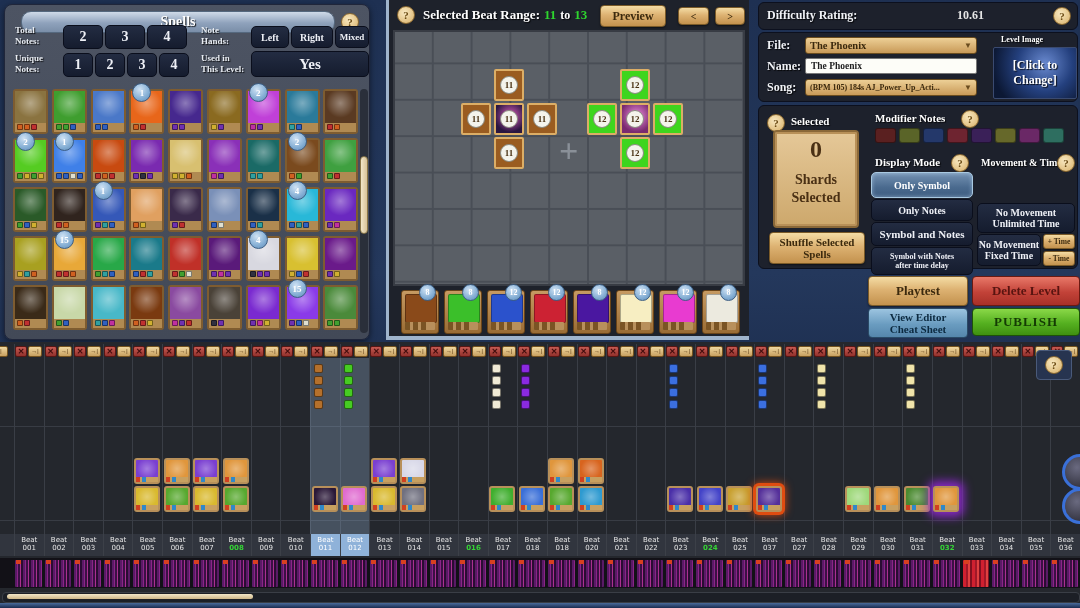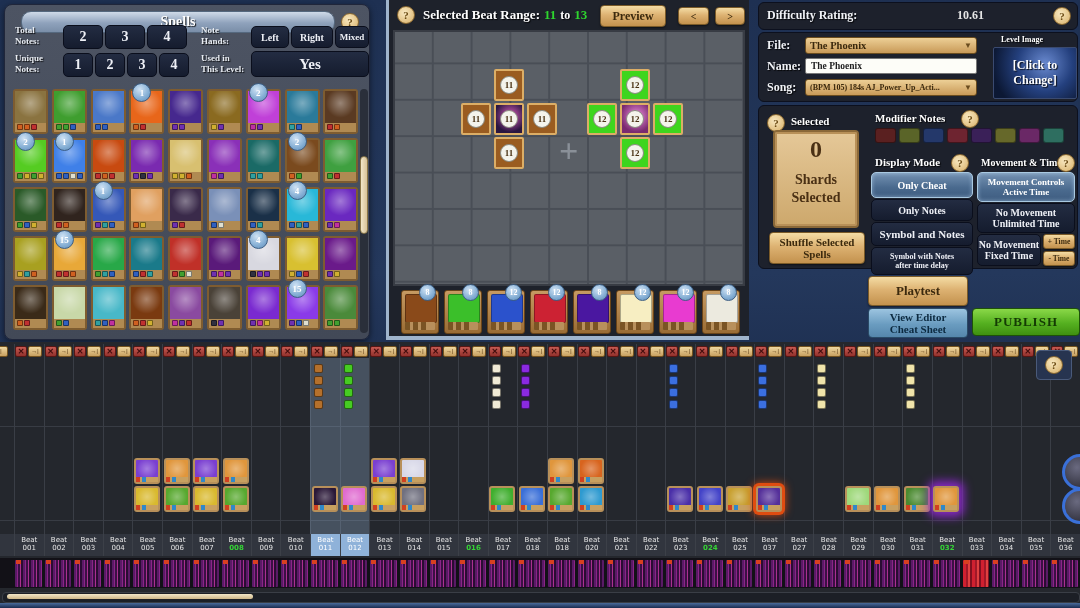--- a/index.html
+++ b/index.html
@@ -657,40 +657,39 @@
           <div class="mod-sq" style="background: rgb(36, 56, 106);"></div>
           <div class="mod-sq" style="background: rgb(110, 36, 48);"></div>
           <div class="mod-sq" style="background: rgb(58, 32, 88);"></div>
           <div class="mod-sq" style="background: rgb(102, 104, 42);"></div>
           <div class="mod-sq" style="background: rgb(106, 40, 102);"></div>
           <div class="mod-sq" style="background: rgb(46, 110, 96);"></div>
         </div>
 
       <span class="abs tsh" style="left:116px;top:50px;font-size:11px;font-weight:bold;">Display Mode</span>
       <div class="help abs" style="left:192px;top:48px;">?</div>
-      <div class="dbtn mode-btn selbtn" style="left:112px;top:66px;width:100px;height:24px;">Only Cheat</div>
+      <div class="dbtn mode-btn selbtn" style="left:112px;top:66px;width:100px;height:24px;">Only Symbol</div>
       <div class="dbtn mode-btn" style="left:112px;top:93px;width:100px;height:20px;">Only Notes</div>
       <div class="dbtn mode-btn" style="left:112px;top:116px;width:100px;height:22px;font-size:11px;">Symbol and Notes</div>
       <div class="dbtn mode-btn pre smalltxt" style="left:112px;top:141px;width:100px;height:26px;">Symbol with Notes
 after time delay</div>
 
       <span class="abs tsh" style="left:222px;top:51px;font-size:10px;font-weight:bold;">Movement &amp; Time</span>
       <div class="help abs" style="left:298px;top:48px;">?</div>
-      <div class="dbtn mode-btn pre selbtn" style="left:218px;top:66px;width:96px;height:28px;font-size:9px;line-height:10px;">Movement Controls
-Active Time</div>
       <div class="dbtn mode-btn pre" style="left:218px;top:97px;width:96px;height:28px;">No Movement
 Unlimited Time</div>
       <div class="dbtn mode-btn pre" style="left:218px;top:128px;width:62px;height:30px;">No Movement
 Fixed Time</div>
       <div class="tbtn timebtn" style="left:284px;top:128px;">+ Time</div>
       <div class="tbtn timebtn" style="left:284px;top:145px;">- Time</div>
     </div>
   </div>
 
   <div class="tbtn abs" style="left:868px;top:276px;width:98px;height:28px;font-size:13px;">Playtest</div>
+  <div class="redbtn abs" style="left:972px;top:276px;width:106px;height:28px;font-size:13px;">Delete Level</div>
   <div class="bluebtn abs pre" style="left:868px;top:308px;width:98px;height:28px;font-size:11px;line-height:12px;text-align:center;">View Editor
 Cheat Sheet</div>
   <div class="greenbtn abs" style="left:972px;top:308px;width:106px;height:26px;font-size:13px;letter-spacing:1px;">PUBLISH</div>
 
   <div id="timeline" class="abs">
     <div class="tl-hline" style="top:84px;"></div>
     <div class="tl-hline" style="top:178px;"></div>
     <div id="tl-labelbg"></div>
     <div id="tl-wavebg"></div>
     <div class="abtn" style="left:-6px;">|</div>

